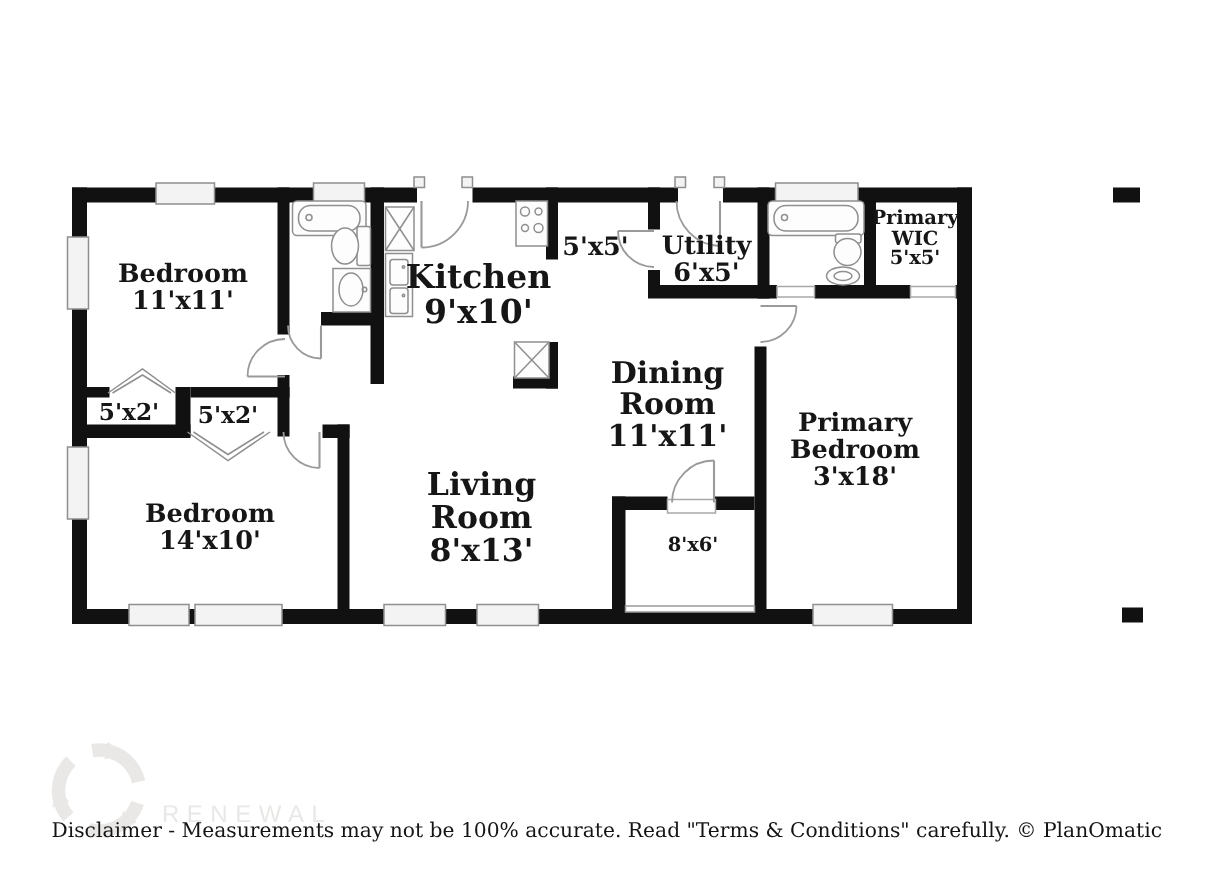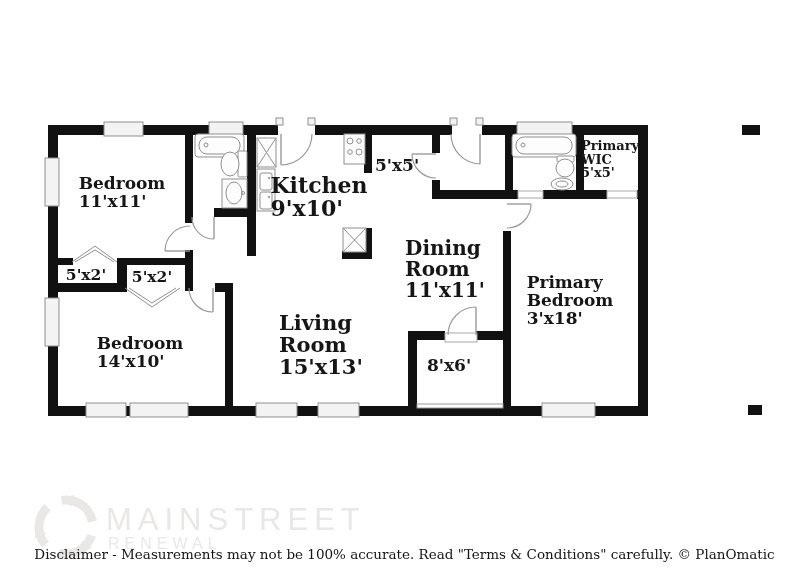--- a/index.html
+++ b/index.html
@@ -10,21 +10,21 @@
   .w{fill:var(--wall,#111111);}
   .win{fill:#f3f3f3;stroke:#8f8f8f;stroke-width:1;}
   .tab{fill:#f3f3f3;stroke:#8f8f8f;stroke-width:1;}
   .case{fill:#ffffff;stroke:#a8a8a8;stroke-width:1;}
   .arc{fill:none;stroke:#9a9a9a;stroke-width:1.2;}
   .leaf{stroke:#9a9a9a;stroke-width:1.4;}
   .fx{fill:#fdfdfd;stroke:var(--fixture,#8f8f8f);stroke-width:1;}
   .fxl{fill:none;stroke:var(--fixture,#8f8f8f);stroke-width:1;}
   .screen{fill:#ffffff;stroke:#9a9a9a;stroke-width:1;}
   
-  .rl{position:absolute;transform:translateX(-50%);text-align:left;font-weight:700;
+  .rl{position:absolute;transform:translateX(-50%);text-align:center;font-weight:700;
       color:var(--label,#161616);line-height:1.05;white-space:nowrap;}
   .rl .d{display:block;}
   
   .logo-t1{position:absolute;left:106px;top:502px;font-family:"Liberation Sans",sans-serif;
            font-size:31px;letter-spacing:6px;color:var(--brand,#eae8e6);font-weight:400;}
   .logo-t2{position:absolute;left:108px;top:535px;font-family:"Liberation Sans",sans-serif;
            font-size:16px;letter-spacing:5px;color:var(--brand,#eae8e6);font-weight:400;}
   .disc{position:absolute;left:0;right:0;top:546px;text-align:center;font-size:13.5px;
         color:var(--disclaimer,#141414);}
 </style>
@@ -204,52 +204,55 @@
     <span class="d">Bedroom</span>
     <span class="d">11'x11'</span>
   </div>
   <div class="rl" style="left:319px;top:174px;font-size:22px">
     <span class="d">Kitchen</span>
     <span class="d">9'x10'</span>
   </div>
   <div class="rl" style="left:397px;top:157px;font-size:17px">
     <span class="d">5'x5'</span>
   </div>
+  <div class="rl" style="left:471px;top:156px;font-size:17px">
+    <span class="d">Utility</span>
+    <span class="d">6'x5'</span>
+  </div>
   <div class="rl" style="left:610px;top:139px;font-size:13px">
     <span class="d">Primary</span>
     <span class="d">WIC</span>
     <span class="d">5'x5'</span>
   </div>
   <div class="rl" style="left:445px;top:238px;font-size:20px">
     <span class="d">Dining</span>
     <span class="d">Room</span>
     <span class="d">11'x11'</span>
   </div>
   <div class="rl" style="left:570px;top:274px;font-size:17px">
     <span class="d">Primary</span>
     <span class="d">Bedroom</span>
     <span class="d">3'x18'</span>
   </div>
   <div class="rl" style="left:321px;top:312px;font-size:21px">
     <span class="d">Living</span>
     <span class="d">Room</span>
-    <span class="d">15'x13'</span>
+    <span class="d">8'x13'</span>
   </div>
   <div class="rl" style="left:140px;top:335px;font-size:17px">
     <span class="d">Bedroom</span>
     <span class="d">14'x10'</span>
   </div>
   <div class="rl" style="left:86px;top:267px;font-size:15.5px">
     <span class="d">5'x2'</span>
   </div>
   <div class="rl" style="left:152px;top:269px;font-size:15.5px">
     <span class="d">5'x2'</span>
   </div>
-  <div class="rl" style="left:449px;top:357px;font-size:17px">
+  <div class="rl" style="left:462px;top:357px;font-size:13px">
     <span class="d">8'x6'</span>
   </div>
 
-  <div class="logo-t1">MAINSTREET</div>
   <div class="logo-t2">RENEWAL</div>
 
   <div class="disc">Disclaimer - Measurements may not be 100% accurate. Read "Terms &amp; Conditions" carefully. © PlanOmatic</div>
 
 </div>
 
 </body></html>

